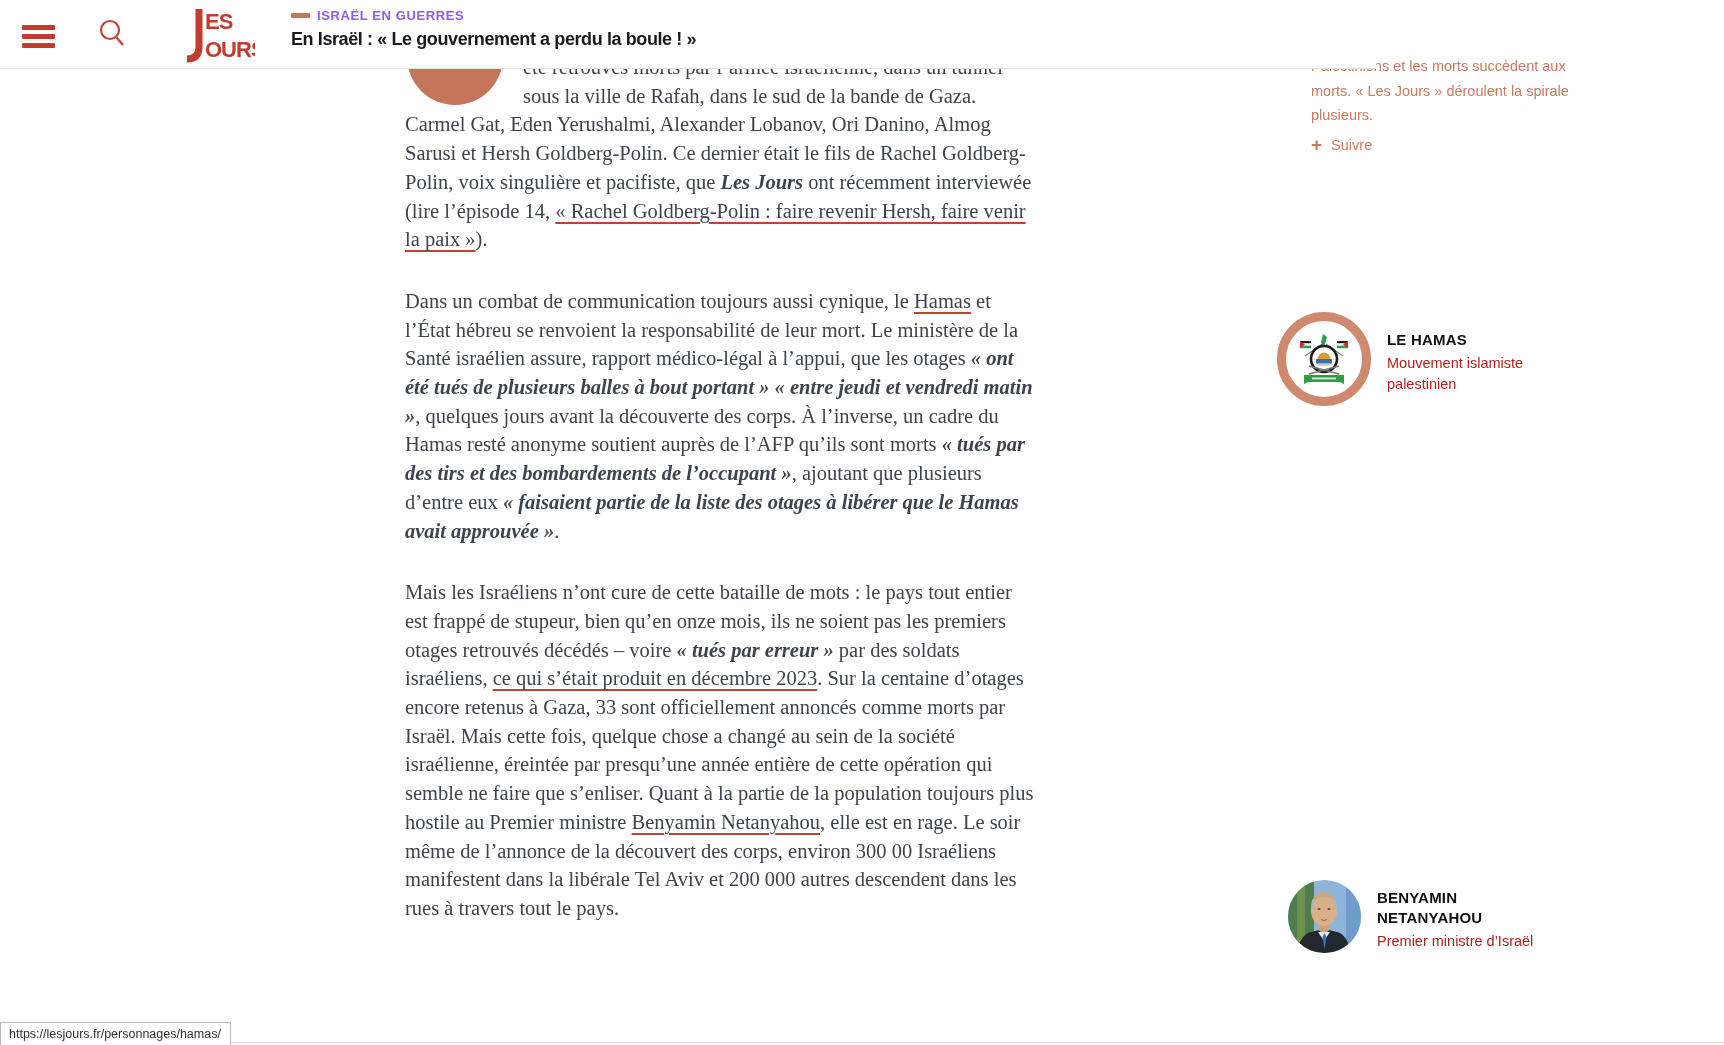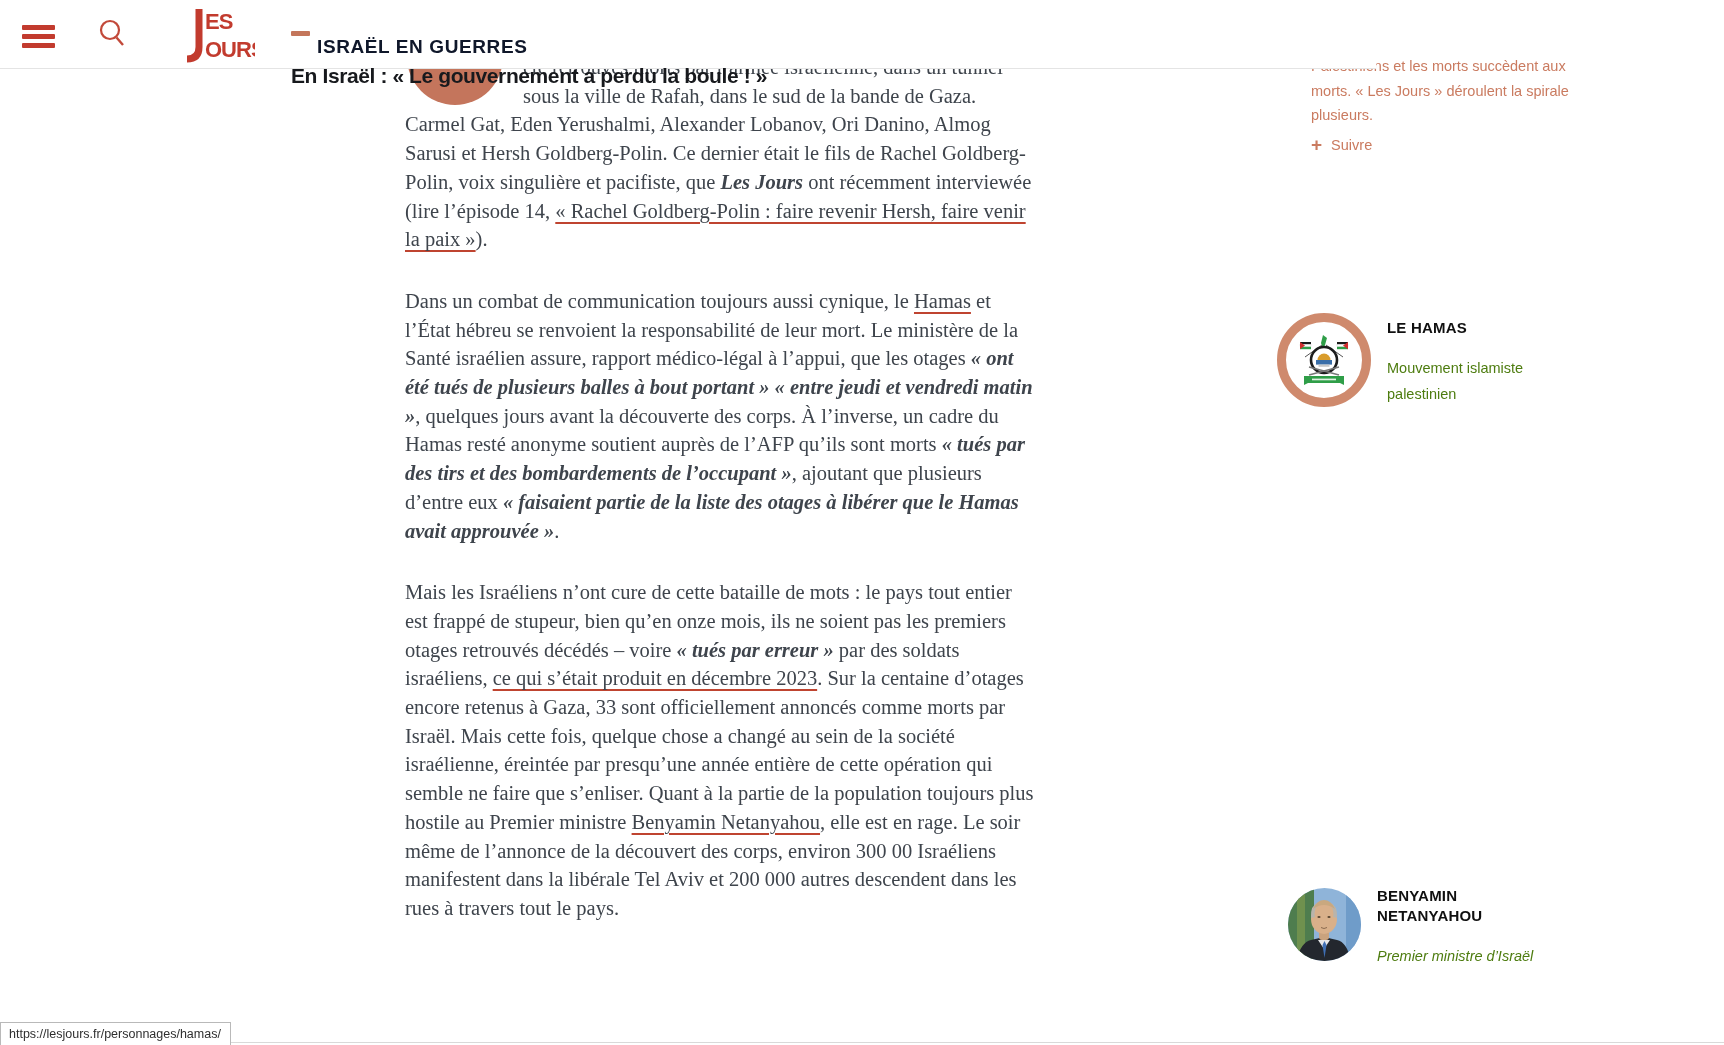--- a/index.html
+++ b/index.html
@@ -14,22 +14,22 @@
   }
   .burger{position:absolute;left:22px;top:25px;width:33px;height:23px;cursor:pointer;}
   .burger span{display:block;height:5px;background:#c23b2e;border-radius:1px;}
   .burger span + span{margin-top:4px;}
   .search-btn{position:absolute;left:97px;top:18px;width:30px;height:30px;cursor:pointer;}
   .logo{position:absolute;left:185px;top:6px;cursor:pointer;}
   .logo text{font-family:"Liberation Sans",sans-serif;font-weight:bold;letter-spacing:-1px;}
   .head-texts{position:absolute;left:291px;top:8px;}
   .crumb{display:flex;align-items:center;gap:7px;cursor:pointer;}
   .crumb-dash{width:19px;height:5px;background:#c4765b;border-radius:1px;}
-  .crumb-label{font-size:19px;font-weight:bold;letter-spacing:.6px;color:#0f172a;margin-top:28px;}
-  .page-title{margin-top:6px;font-size:21px;font-weight:bold;letter-spacing:-.4px;color:#17191d;}
+  .crumb-label{font-size:13px;font-weight:bold;letter-spacing:.6px;color:#8b5cf6;}
+  .page-title{margin-top:6px;font-size:18px;font-weight:bold;letter-spacing:-.4px;color:#17191d;}
   
   .dropcap-circle{position:absolute;left:407px;top:9px;width:96px;height:96px;border-radius:50%;
     background:#c4755c;z-index:1;}
   .article{position:absolute;left:405px;top:53px;width:633px;z-index:2;}
   .article p{
     font-family:"Liberation Serif",serif;font-size:20.5px;line-height:28.7px;
     color:#3e444c;margin:0 0 33px 0;
   }
   .circle-spacer{float:left;width:118px;height:56px;}
   .article a{color:inherit;text-decoration:underline;text-decoration-color:#bf4430;
@@ -47,22 +47,22 @@
   .follow .lbl{font-size:14.5px;}
   .card{position:absolute;display:flex;align-items:center;gap:16px;z-index:2;}
   .card-hamas{left:1277px;top:312px;}
   .card-bibi{left:1288px;top:880px;}
   .avatar-ring{width:76px;height:76px;border:9px solid #cf8a6d;border-radius:50%;
     background:#fff;display:flex;align-items:center;justify-content:center;cursor:pointer;}
   .avatar-photo{width:73px;height:73px;border-radius:50%;overflow:hidden;cursor:pointer;}
   .card-text{padding-top:6px;}
   .card-name{font-size:15px;font-weight:bold;letter-spacing:.2px;color:#101010;line-height:20px;}
   .card-name.narrow{width:118px;}
-  .card-sub{margin-top:17px;font-size:14.5px;line-height:26px;color:#4d7c0f;width:150px;}
-  .card-sub.nowrap{white-space:nowrap;width:auto;font-style:italic;}
+  .card-sub{margin-top:3px;font-size:14.5px;line-height:21px;color:#b91c1c;width:150px;}
+  .card-sub.nowrap{white-space:nowrap;width:auto;}
   
   .status-tip{
     position:absolute;left:0;top:1022px;z-index:40;background:#ffffff;
     border:1px solid #b9b9b9;padding:4px 9px 6px 8px;font-size:12.5px;color:#2f2f2f;
   }
   .bottom-hairline{position:absolute;left:147px;top:1042px;width:1577px;height:1px;
     background:#d9d9d9;z-index:35;}
   em{font-style:italic;font-weight:bold;}
 </style>
 </head>

